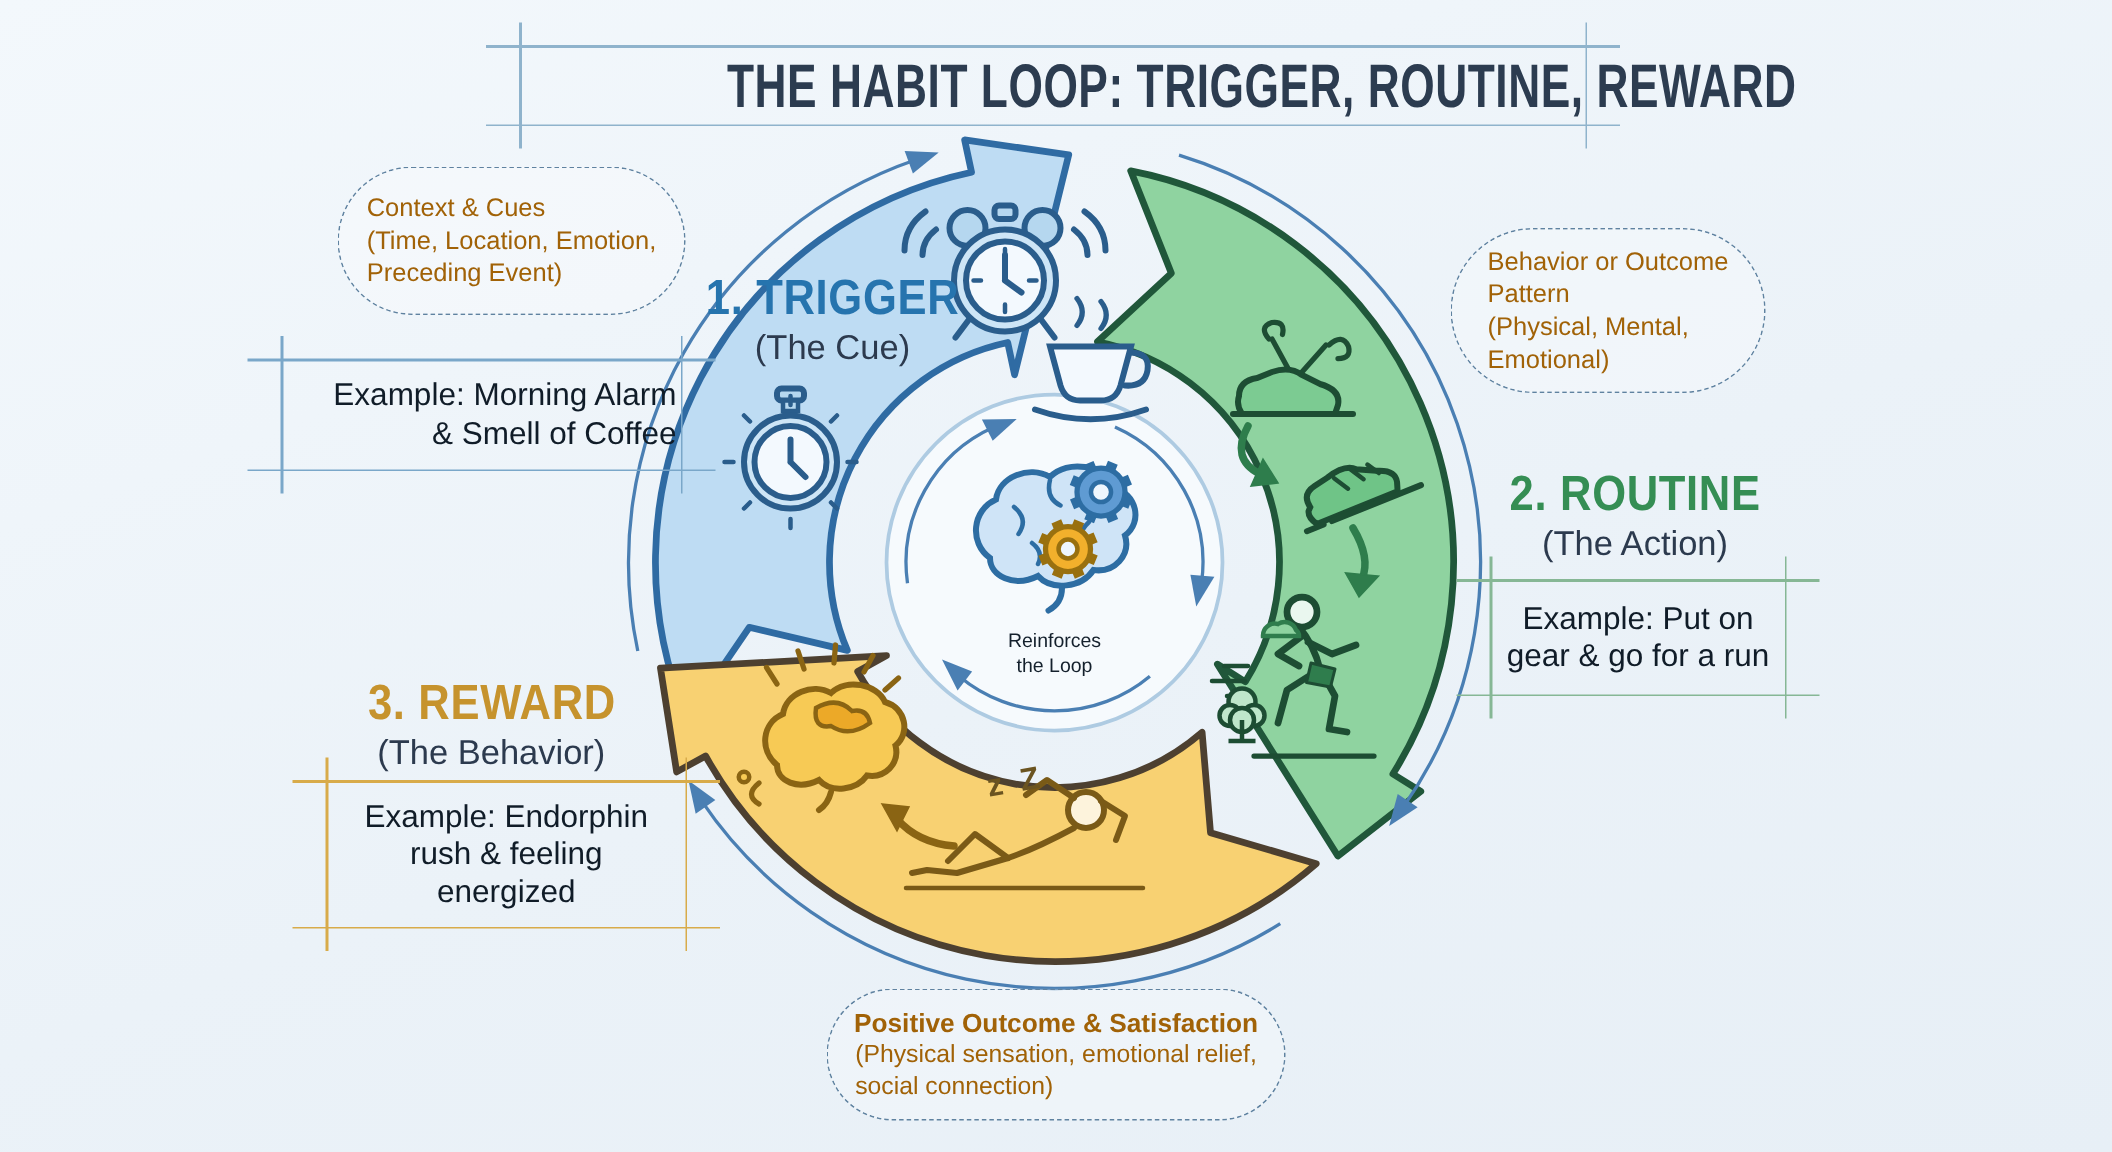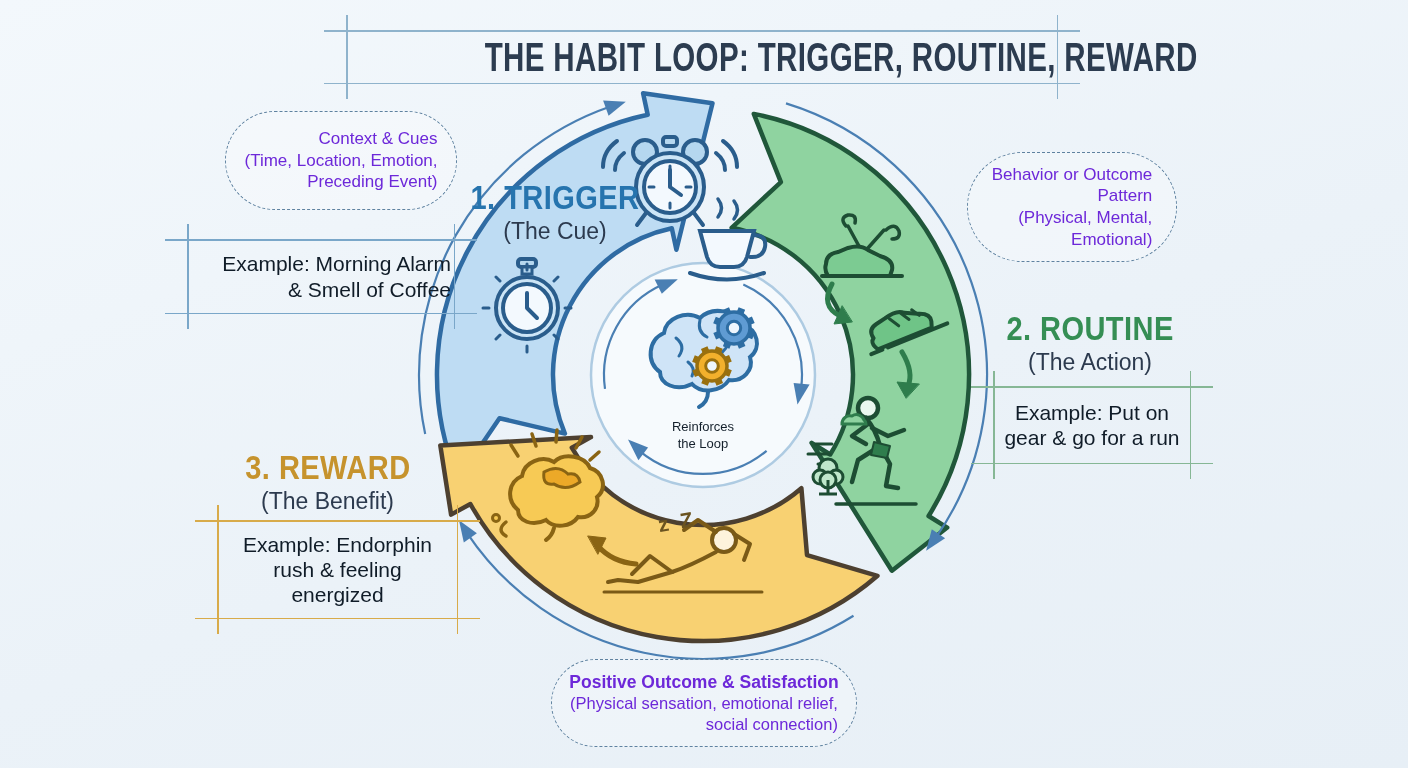--- a/index.html
+++ b/index.html
@@ -22,21 +22,21 @@
 
   #title-box{left:346px;top:30px;width:712px;height:54px;z-index:3;text-align:center;}
   #page-title{
     margin:0;font-size:41px;font-weight:700;color:#2c3c50;letter-spacing:.5px;
     line-height:54px;display:inline-block;transform:scaleX(.72);white-space:nowrap;
   }
 
   .oval{
     border:1.7px dashed #5f82a0;border-radius:60px;
     display:flex;flex-direction:column;align-items:center;justify-content:center;
-    text-align:right;font-size:17px;line-height:1.28;color:#6d28d9;background:rgba(255,255,255,.25);
+    text-align:left;font-size:17px;line-height:1.28;color:#a16207;background:rgba(255,255,255,.25);
   }
   #oval-trigger{left:225px;top:111px;width:230px;height:97px;}
   #oval-routine{left:967px;top:152px;width:208px;height:108px;}
   #oval-outcome{left:551px;top:659px;width:304px;height:86px;border-radius:46px;font-size:16.5px;}
   #oval-outcome .oval-head{font-weight:700;font-size:17.5px;}
 
   .example{
     display:flex;align-items:center;justify-content:center;
     font-size:21px;line-height:1.2;color:#101c28;text-align:center;
   }
@@ -230,21 +230,21 @@
 <div id="stage-trigger" class="stage overlay">
   <div class="stage-name">1. TRIGGER</div>
   <div class="stage-sub">(The Cue)</div>
 </div>
 <div id="stage-routine" class="stage overlay">
   <div class="stage-name">2. ROUTINE</div>
   <div class="stage-sub">(The Action)</div>
 </div>
 <div id="stage-reward" class="stage overlay">
   <div class="stage-name">3. REWARD</div>
-  <div class="stage-sub">(The Benefit)</div>
+  <div class="stage-sub">(The Behavior)</div>
 </div>
 
 <div id="example-trigger" class="example hash overlay" style="--c:#7aa7c9">
   <i class="t"></i>
     <i class="b"></i>
   <i class="l"></i>
     <i class="r"></i>
   <div class="ml">Example: Morning Alarm
 &amp; Smell of Coffee</div>
 </div>

